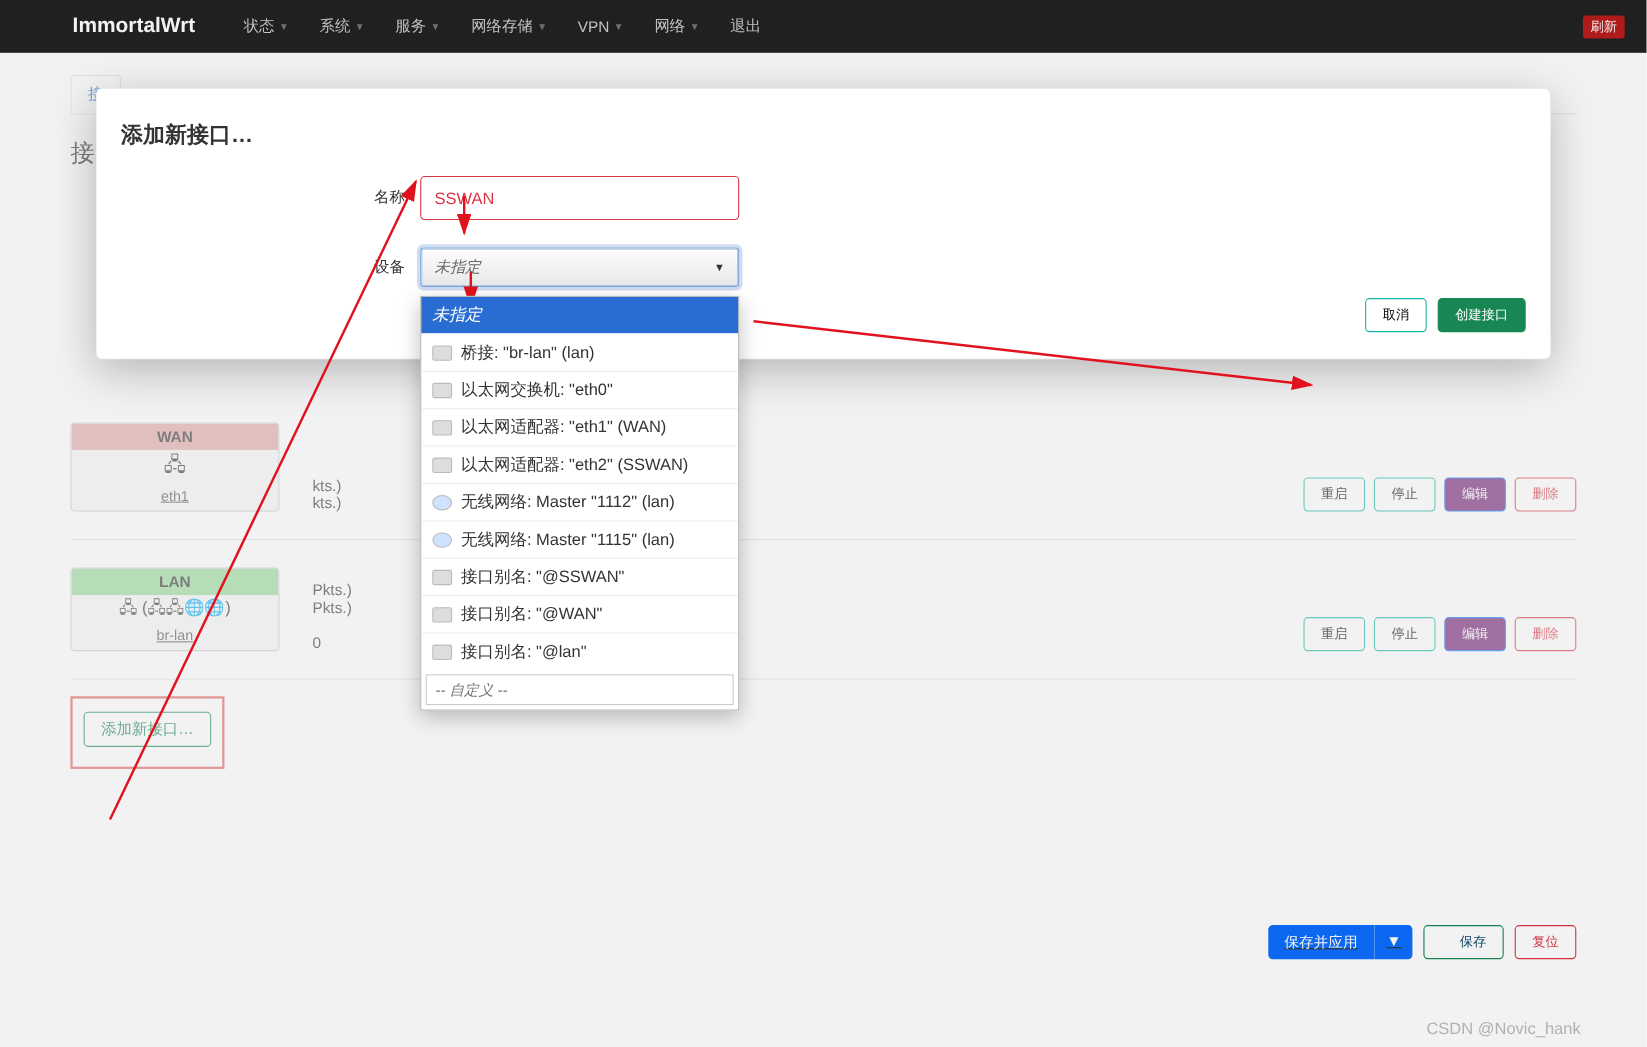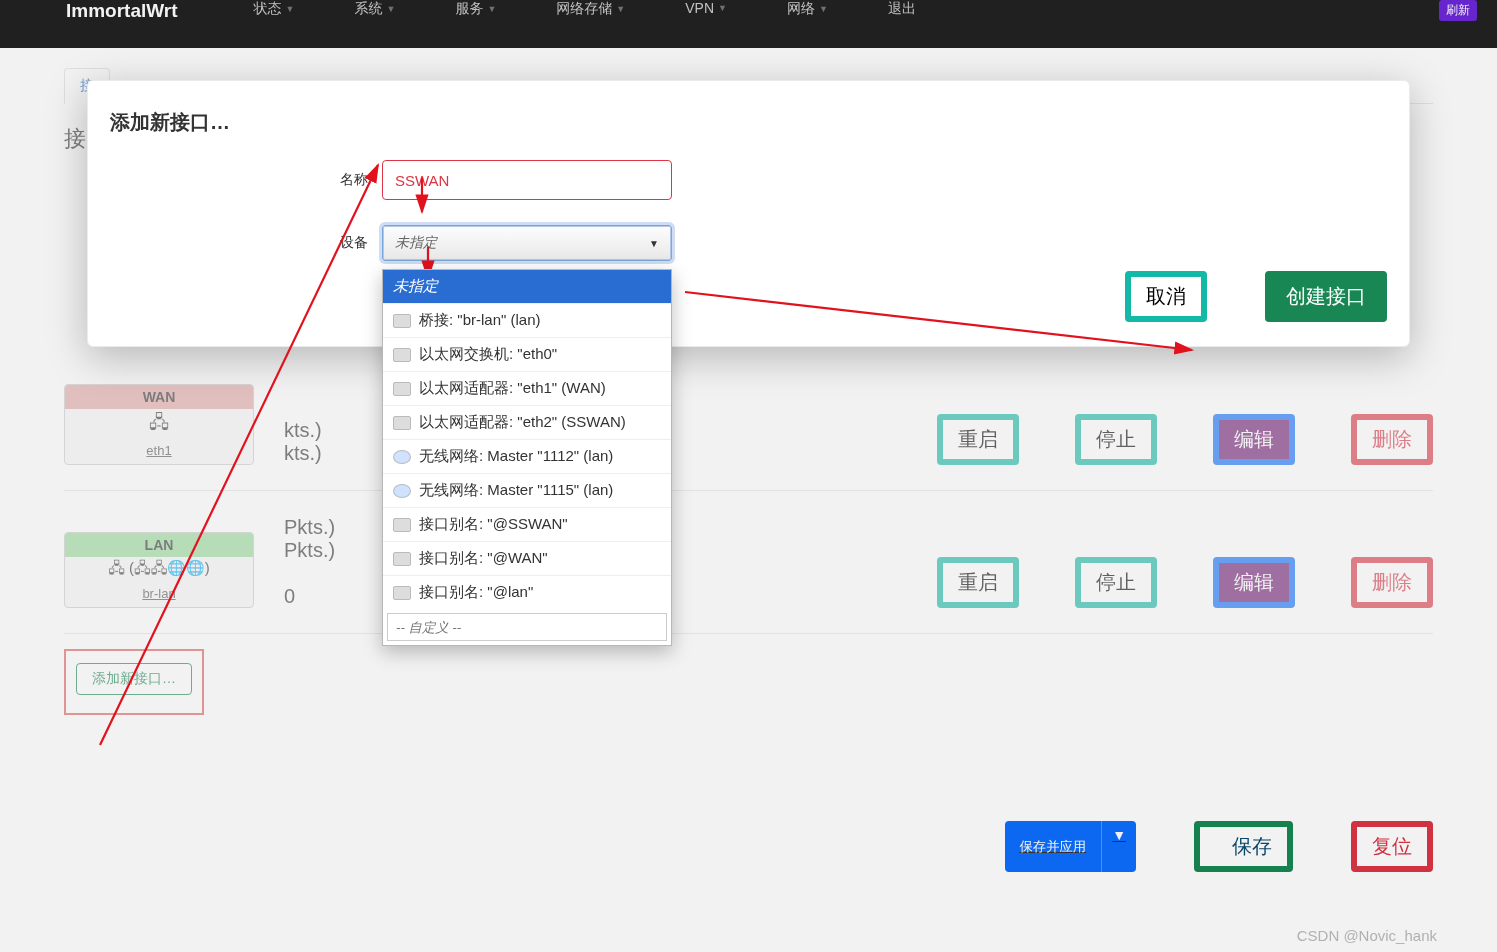--- a/index.html
+++ b/index.html
@@ -1,35 +1,35 @@
 <!DOCTYPE html>
 <html><head>
   <meta charset="utf-8">
   <style>
     * { box-sizing: border-box; margin: 0; padding: 0; }
     body { font-family: "Helvetica Neue", Arial, "Microsoft YaHei", sans-serif; background: #fff; font-size: 14px; color: #333; }
     .page { position: relative; width: 1497px; height: 952px; overflow: hidden; }
-    .nav { background: #222; height: 48px; display: flex; align-items: flex-start; padding: 0 20px 0 66px; color: #ccc; gap: 32px; }
+    .nav { background: #222; height: 48px; display: flex; align-items: center; padding: 0 20px 0 66px; color: #ccc; }
     .brand { font-size: 19px; font-weight: bold; color: #fff; margin-right: 30px; }
     .nav-item { padding: 0 14px; font-size: 14px; cursor: pointer; display: flex; align-items: center; }
     .caret { margin-left: 4px; font-size: 9px; color: #777; }
-    .refresh-btn { margin-left: auto; background: #6d28d9; color:#fff; border-radius:3px; font-size:12px; padding:2px 7px;}
+    .refresh-btn { margin-left: auto; background: #b91c1c; color:#fff; border-radius:3px; font-size:12px; padding:2px 7px;}
     .content { padding: 20px 64px; opacity: 0.6; }
     .tabbar { display:flex; border-bottom:1px solid #ddd; margin-bottom:20px; }
     .tab { padding:8px 15px; border:1px solid transparent; border-bottom:none; }
     .tab.active { border-color:#ddd; border-bottom:1px solid #fff; color:#1b6ec2; border-radius:4px 4px 0 0; margin-bottom:-1px;}
     .section-title { font-size: 22px; font-weight: 500; margin-bottom: 25px;}
     .iface-row { display:flex; align-items:flex-end; border-bottom:1px solid #e5e5e5; padding:25px 0; }
     .iface-box { width:190px; text-align:center; border:1px solid #ccc; border-radius:4px; background:#f8f8f8; padding:0 0 6px 0; overflow:hidden;}
     .iface-hdr { font-weight:bold; padding:4px 0; }
     .wan-hdr { background:#e6a7a7; }
     .lan-hdr { background:#97db9a; }
     .iface-sub { font-size:13px; color:#555; margin-top:4px;text-decoration:underline;}
     .iface-actions{ margin-left:auto; display:flex; gap:8px;}
-    .btn { border:6px solid #14b8a6; background:#fff; border-radius:4px; padding:6px 15px; cursor:pointer; font-size:20px;margin-left:48px;}
+    .btn { border:1px solid #14b8a6; background:#fff; border-radius:4px; padding:6px 15px; cursor:pointer; font-size:12px;}
     .btn-primary { background:#701a75; border-color:#0d6efd; color:#fff;}
     .btn-danger-o { border-color:#dc3545; color:#dc3545;}
     .btn-success { background:#198754; border-color:#198754; color:#fff;}
     .btn-success-o { border-color:#198754; color:#0c4a6e;padding-left:32px;}
     .add-iface-wrap { border:2px solid #e35b5b; padding:12px 10px 18px 10px; display:inline-block; margin-top:15px;}
     .add-iface-btn { border:1px solid #198754; color:#198754; background:#fff; border-radius:4px; padding:6px 15px; cursor:pointer; font-size:14px;}
     .footer-actions{ display:flex; justify-content:flex-end; gap:10px; padding:25px 64px; position:absolute; bottom:55px; right:0;}
     .save-apply { display:flex; background:#0d6efd; border-radius:4px; overflow:hidden;text-decoration:underline;}
     .save-apply .main{ color:#fff; padding:6px 15px; border:none; background:transparent; cursor:pointer;}
     .save-apply .dd{ color:#fff;  padding:6px 10px; border-left:1px solid rgba(255,255,255,.3); cursor:pointer;}
@@ -52,21 +52,21 @@
     .dd-opt+ .dd-opt{ border-top:1px solid #eee;}
     .dd-opt.selected{ background:#2a6dd2; color:#fff; font-style:italic;}
     .dd-ic{ width:18px; height:14px; background:#ddd; border:1px solid #bbb; border-radius:2px; flex:0 0 18px;}
     .dd-ic.wifi{ border-radius:50%; background:#cfe2ff;}
     .dd-custom{ padding:4px; }
     .dd-custom input{ width:100%; height:28px; border:1px solid #ccc; padding:0 8px; font-style:italic; color:#b91c1c;}
     .modal-actions{ display:flex; justify-content:flex-end; gap:10px; margin-top:10px;}
     
     .svg-ann { position:absolute; inset:0; pointer-events:none; z-index: 50;}
     .arrow-line{ stroke:#e1121d; stroke-width:2.2; fill:none; marker-end:url(#ah);}
-    .stat-text{ font-size:20px; color:#333; padding-left:30px;}
+    .stat-text{ font-size:14px; color:#333; padding-left:30px;}
   </style>
 </head>
 <body>
 <div class="page">
 
 <div class="nav">
   <div class="brand">ImmortalWrt</div>
   <div class="nav-item">
         <span>状态</span>
         <span class="caret">▼</span>

